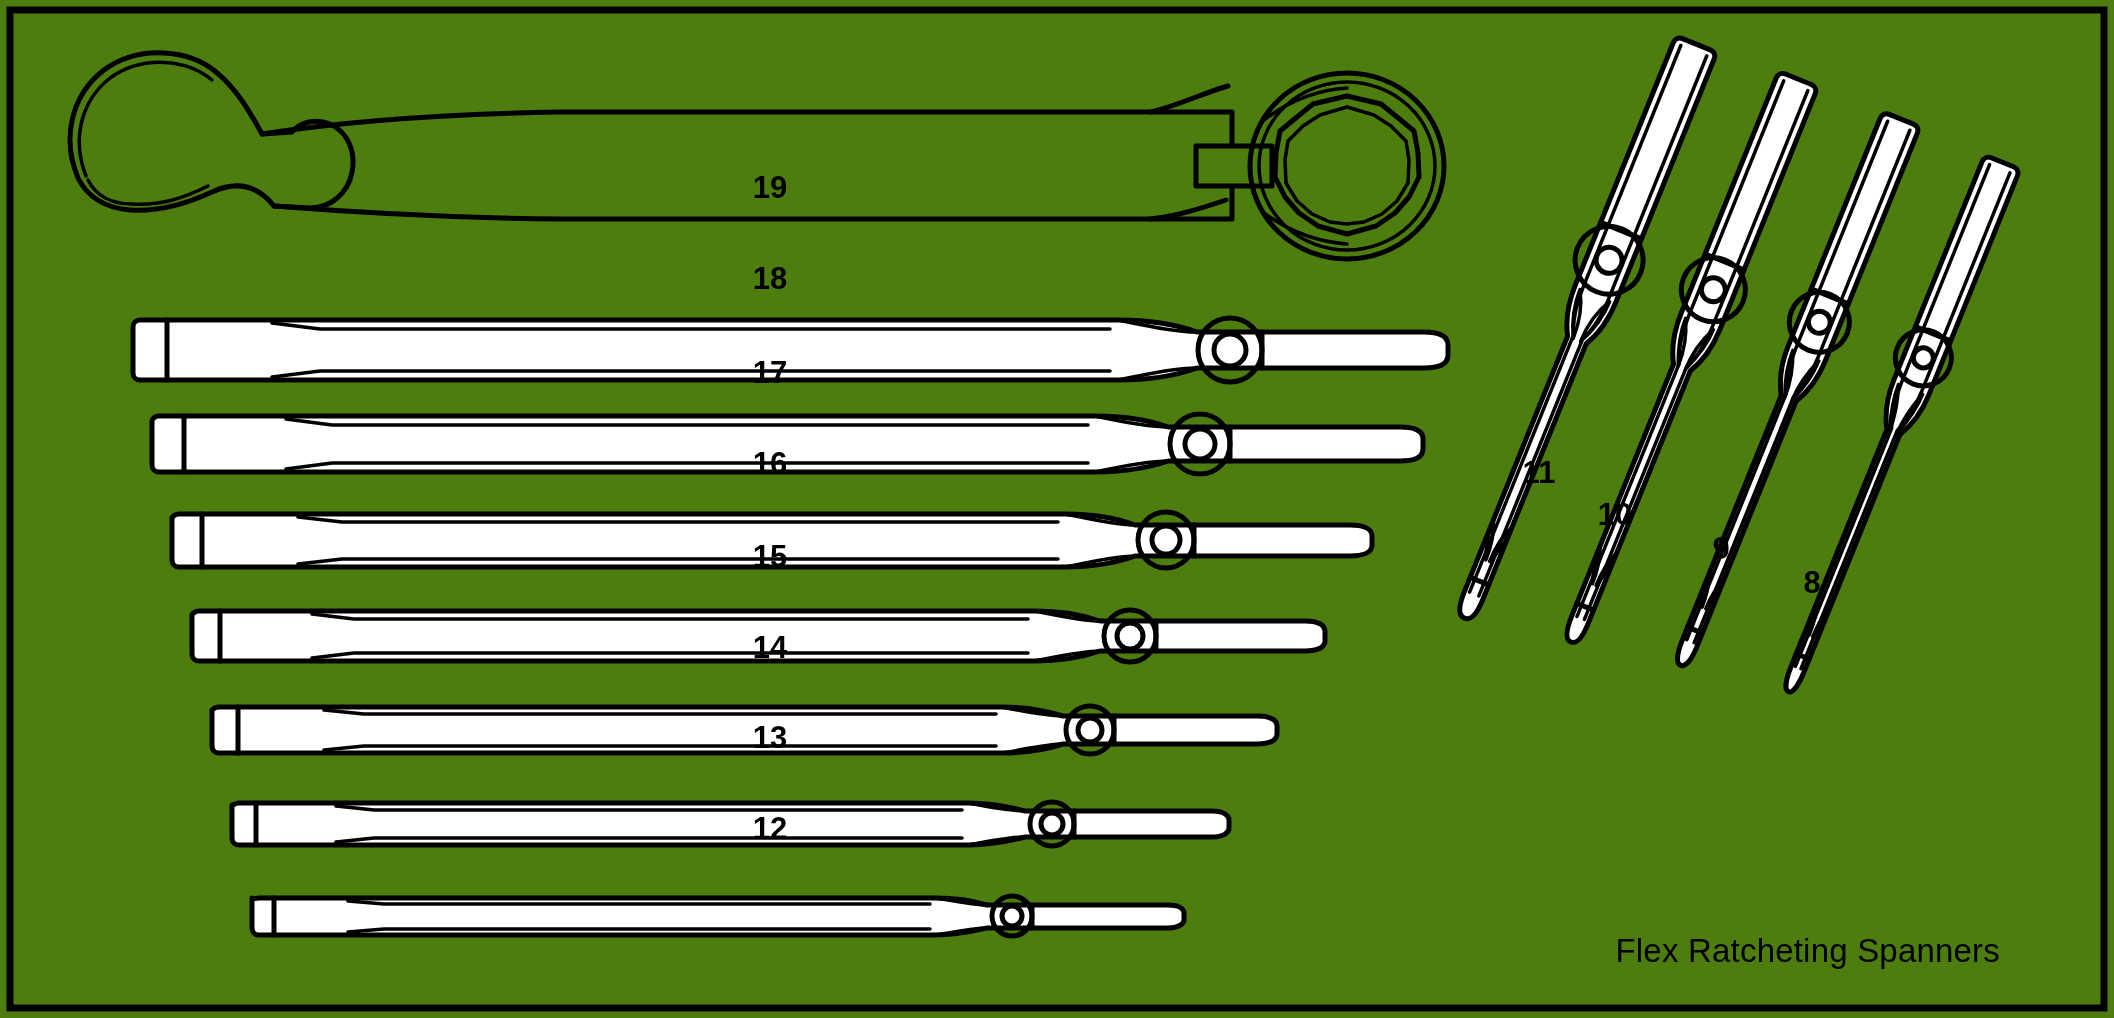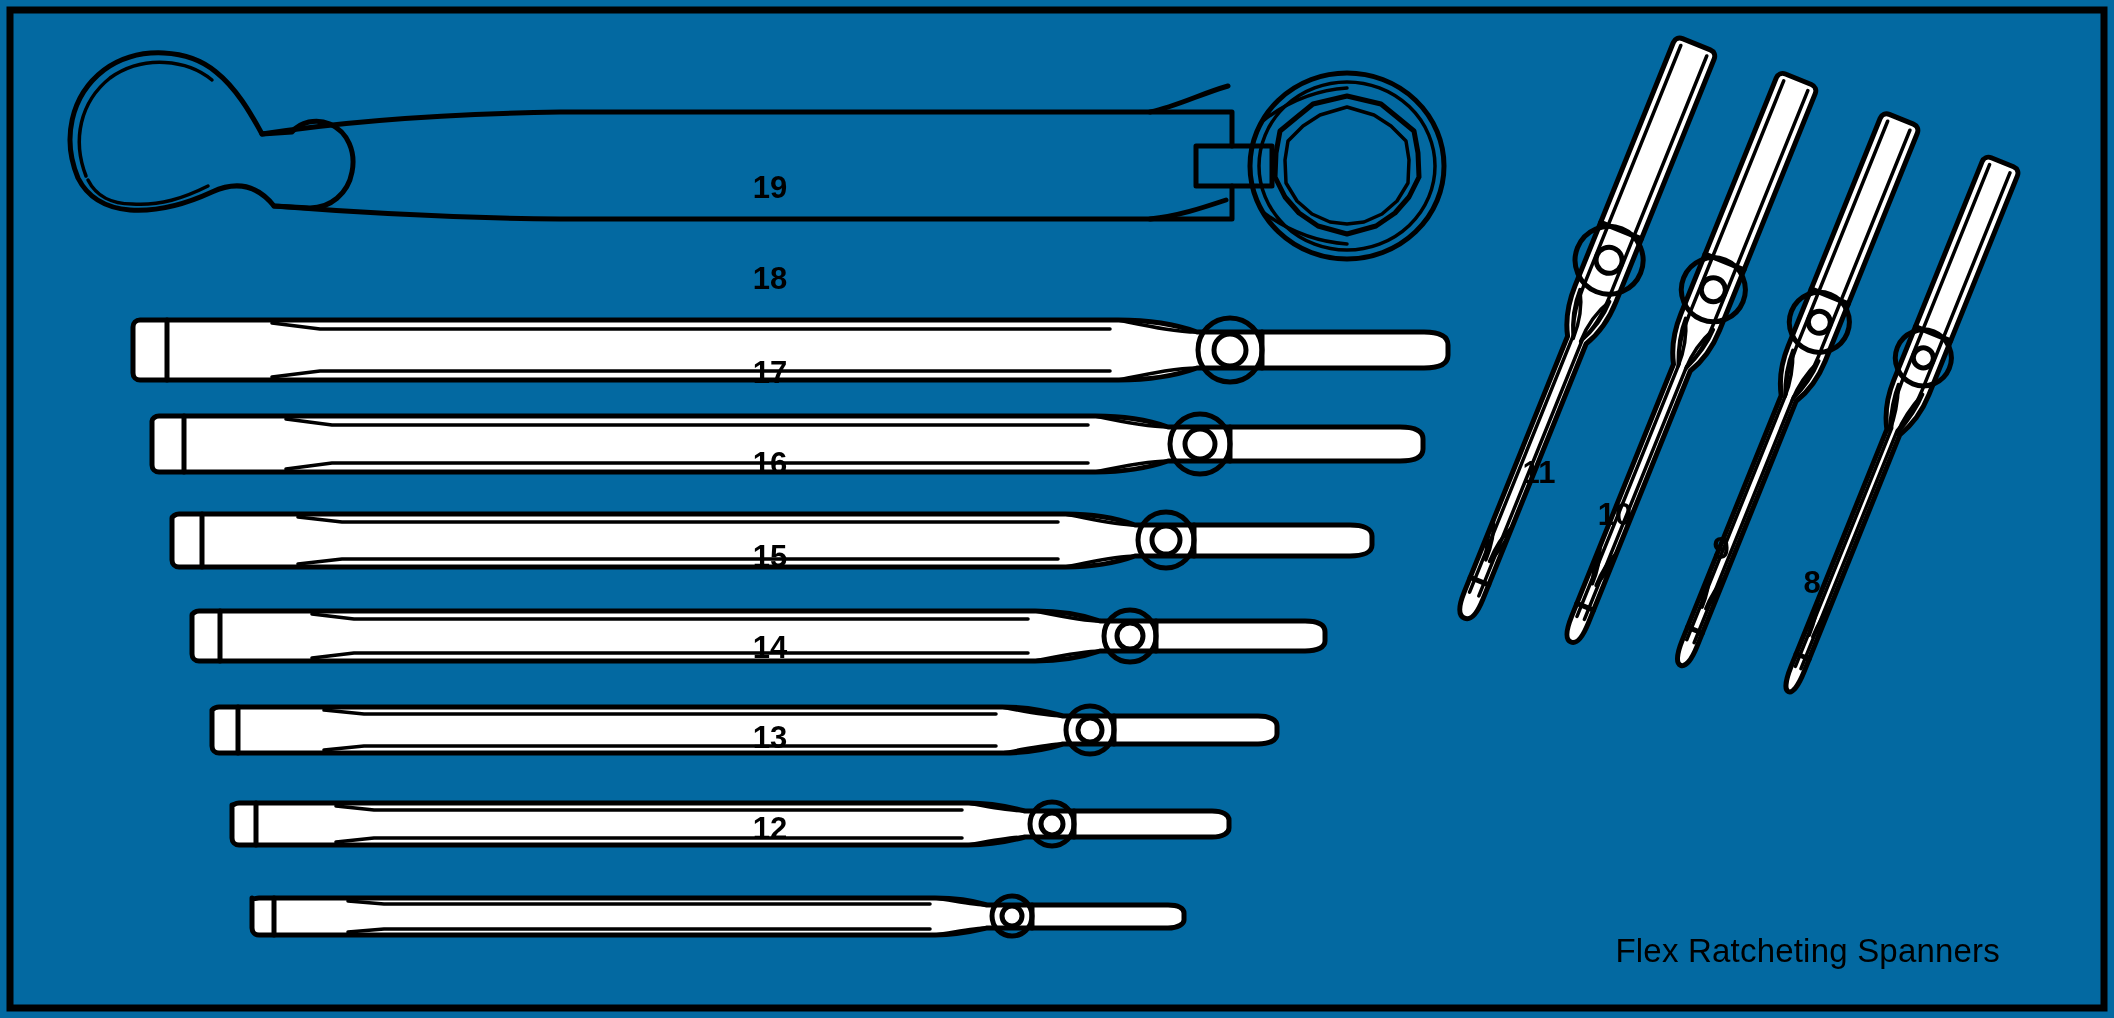--- a/index.html
+++ b/index.html
@@ -8,21 +8,21 @@
     padding: 0;
     background: #ffffff;
   }
   body {
     font-family: "Liberation Sans", sans-serif;
   }
   #sheet {
     position: relative;
     width: 2114px;
     height: 1018px;
-    background: #0369a1;
+    background: #4d7c0f;
     overflow: hidden;
   }
   #sheet svg {
     display: block;
     width: 2114px;
     height: 1018px;
   }
   .frame-rect {
     fill: none;
     stroke: #000000;

